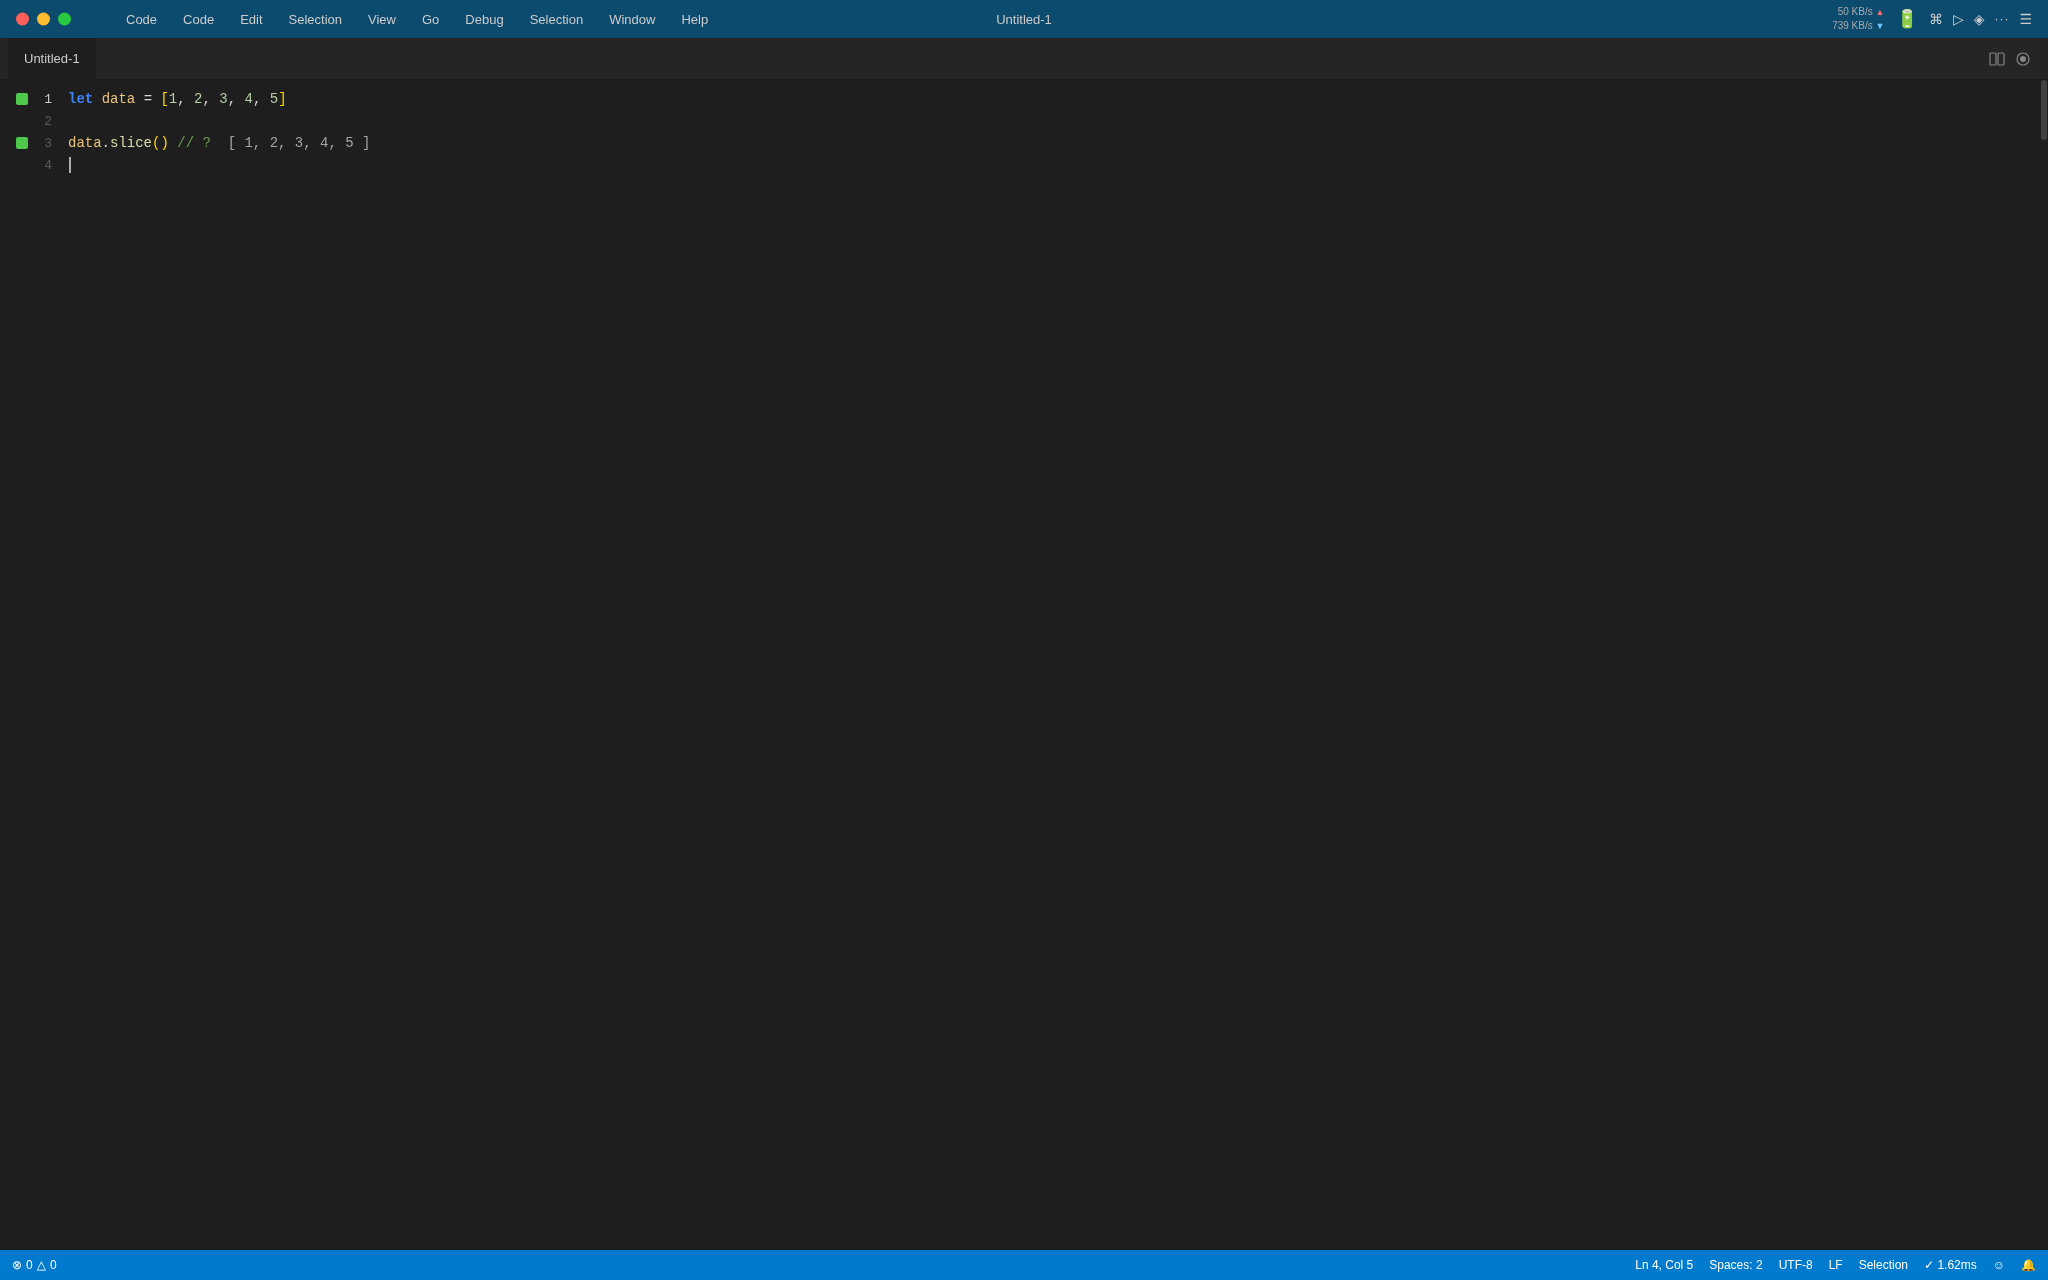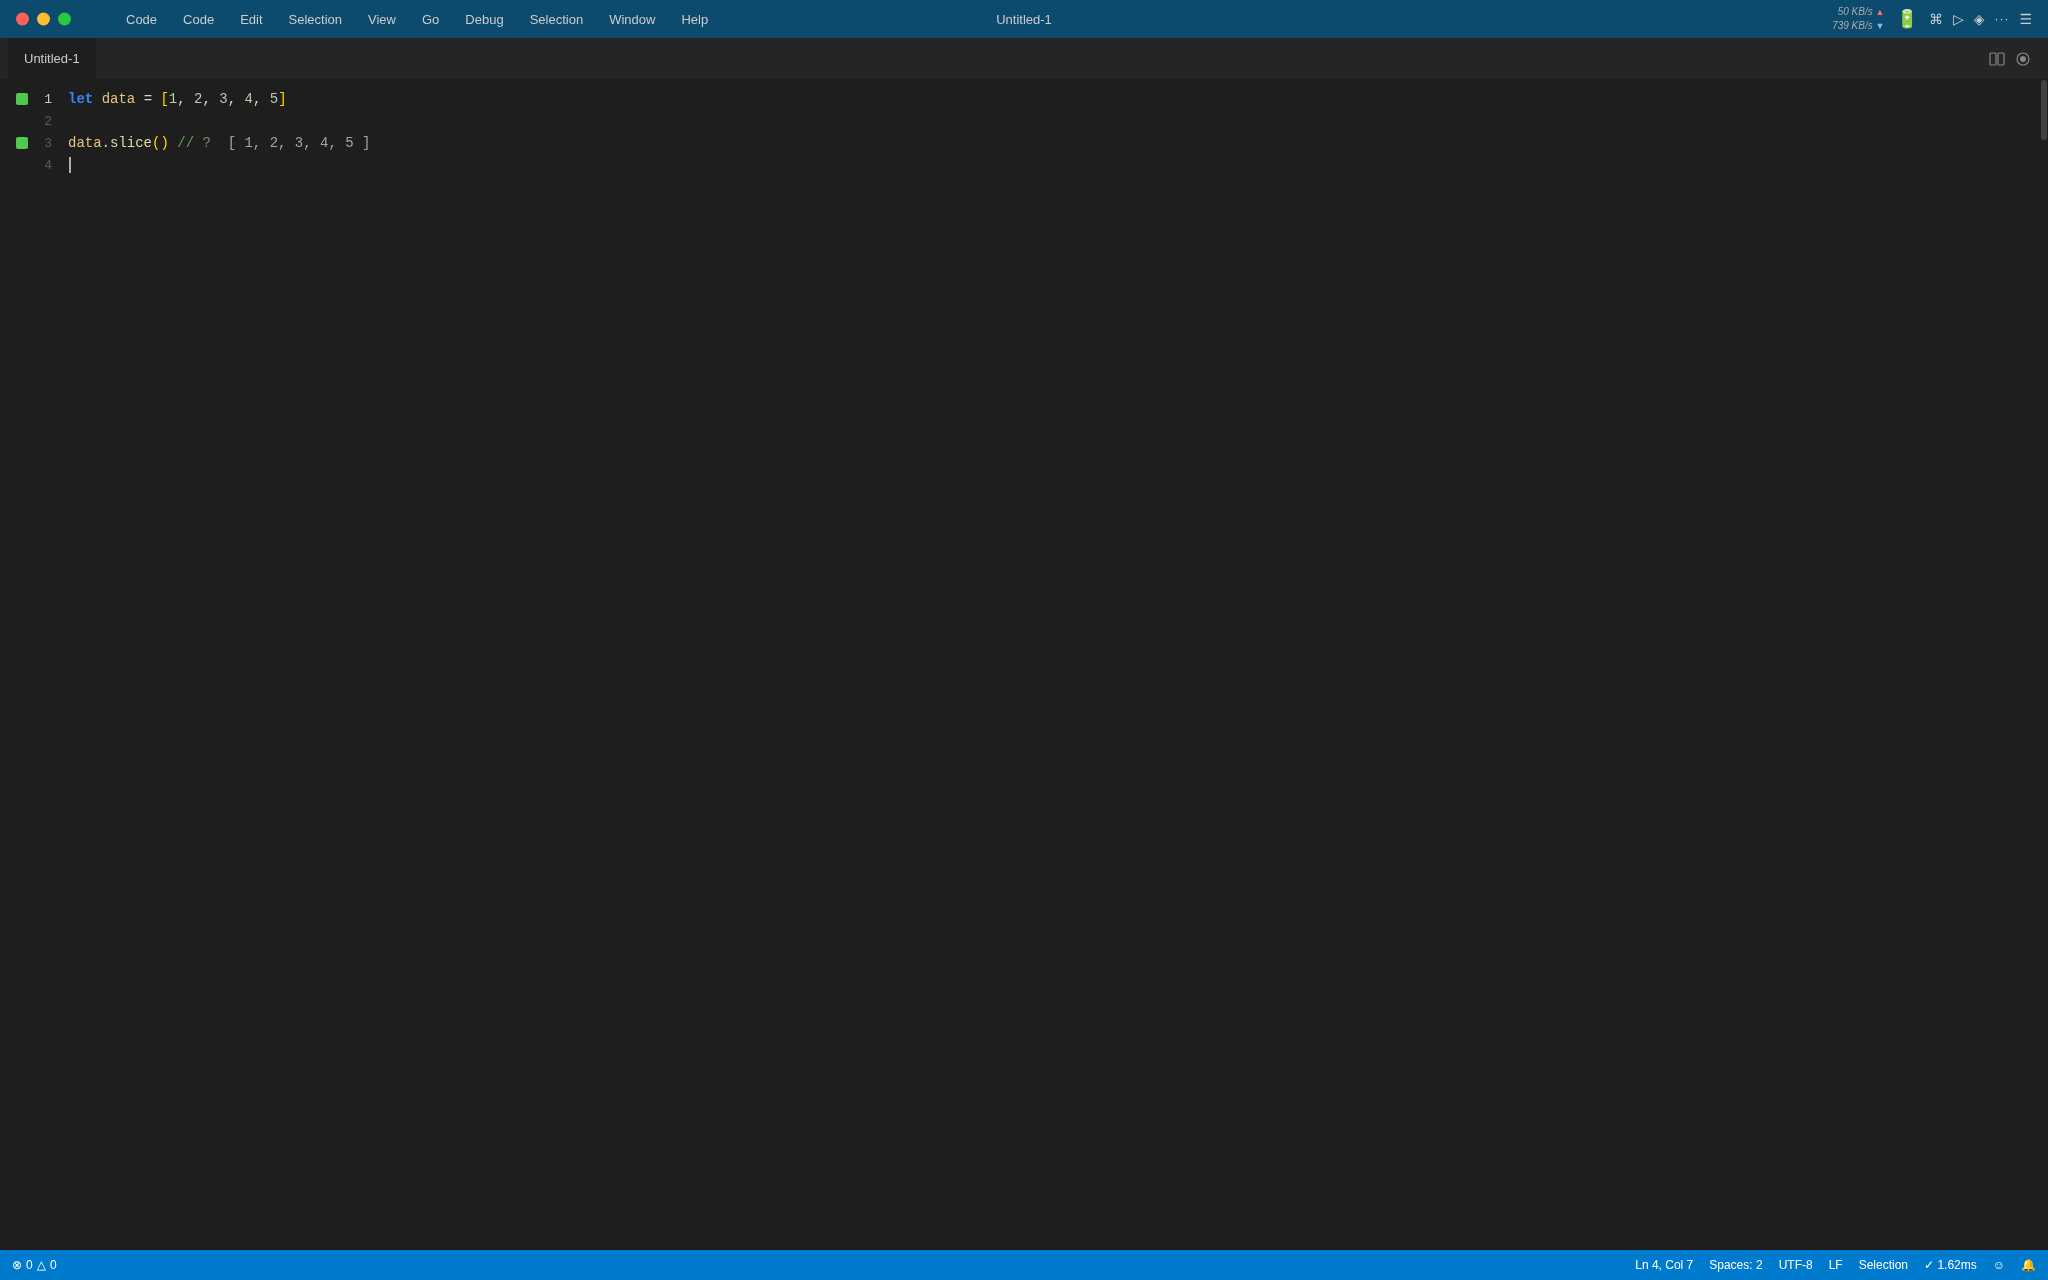--- a/index.html
+++ b/index.html
@@ -51,21 +51,20 @@
       display: flex;
       align-items: center;
       gap: 12px;
     }
 
     .network-speed {
       font-size: 10px;
       color: #aaaaaa;
       text-align: right;
       line-height: 1.3;
-      font-style: italic;
     }
 
     .status-icons {
       display: flex;
       align-items: center;
       gap: 10px;
     }
 
     
     .traffic-lights {
@@ -407,21 +406,21 @@
 <div class="statusbar">
   <div class="status-left">
     <div class="status-item">
       <span class="status-icon-small">⊗</span>
       <span>0</span>
       <span class="status-icon-small">△</span>
       <span>0</span>
     </div>
   </div>
   <div class="status-right">
-    <div class="status-item">Ln 4, Col 7</div>
+    <div class="status-item">Ln 4, Col 5</div>
     <div class="status-item">Spaces: 2</div>
     <div class="status-item">UTF-8</div>
     <div class="status-item">LF</div>
     <div class="status-item">Selection</div>
     <div class="status-item">✓ 1.62ms</div>
     <div class="status-item">☺</div>
     <div class="status-item">🔔</div>
   </div>
 </div>
 

